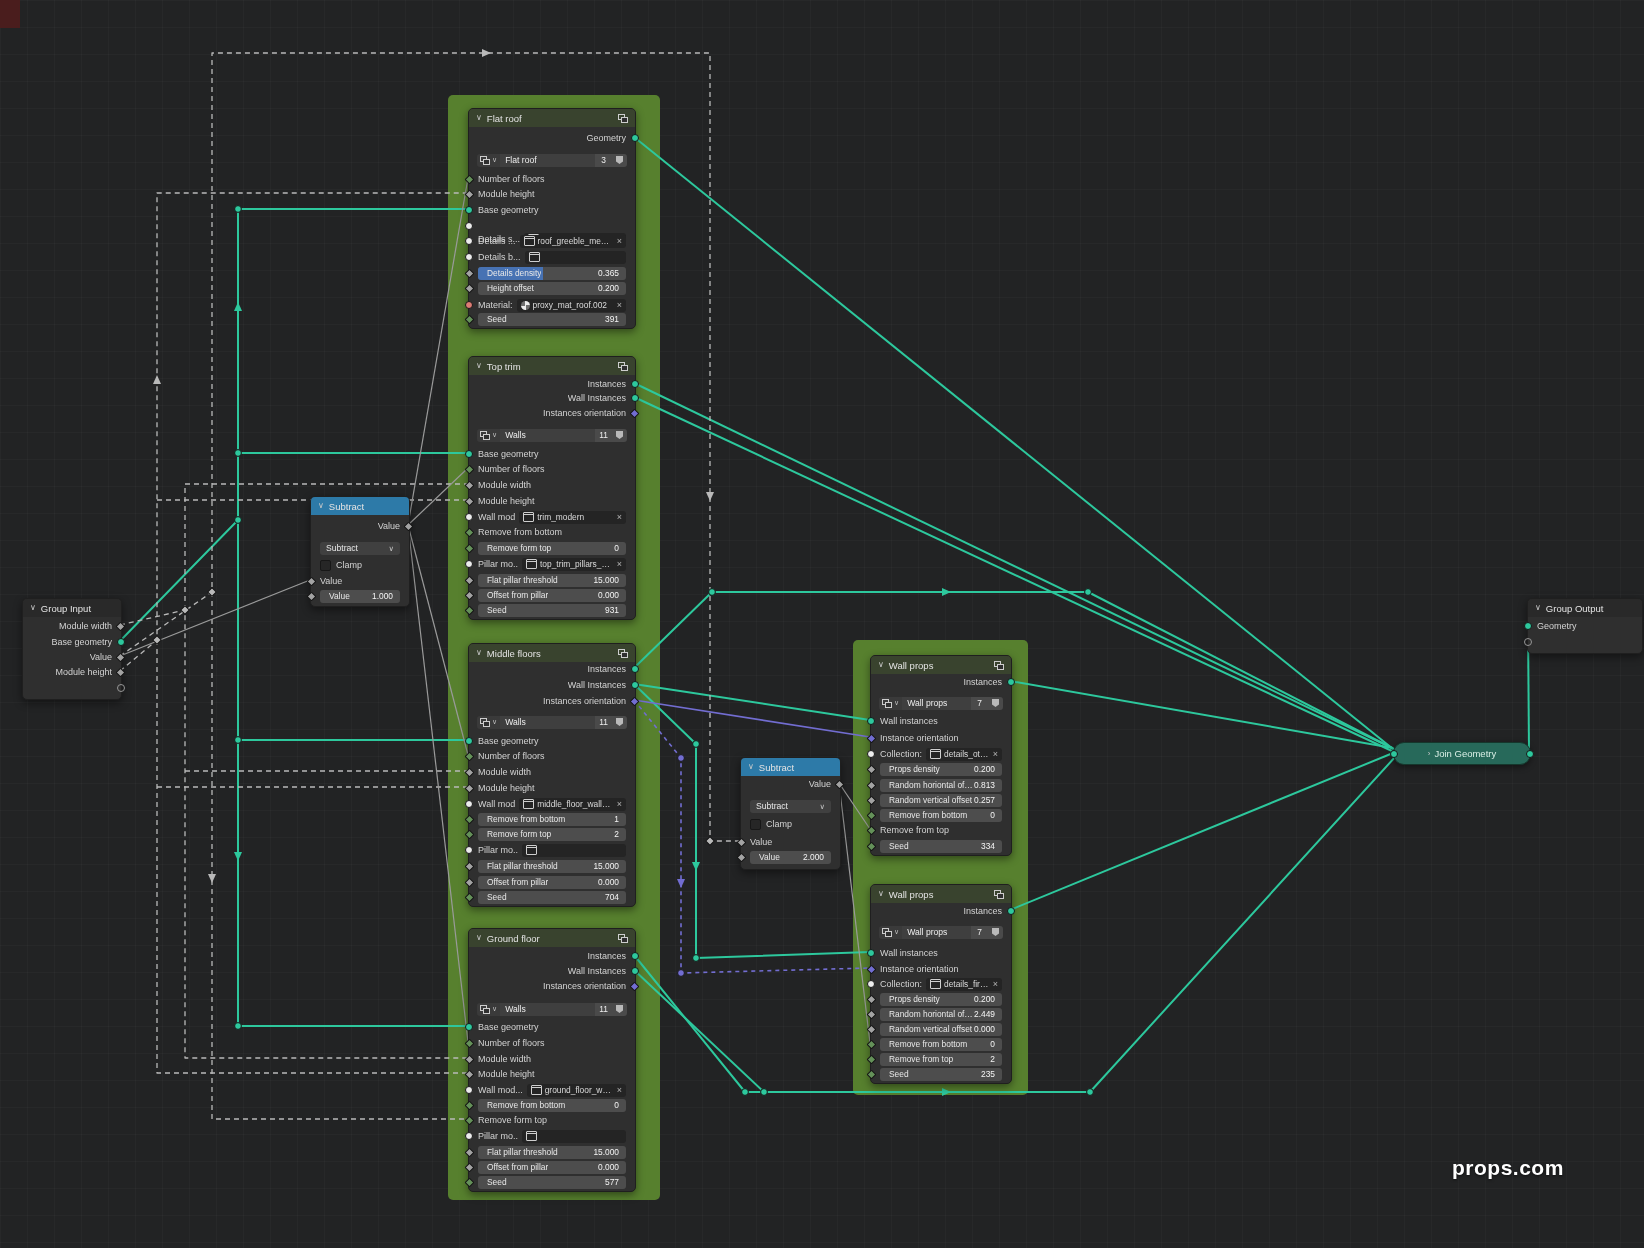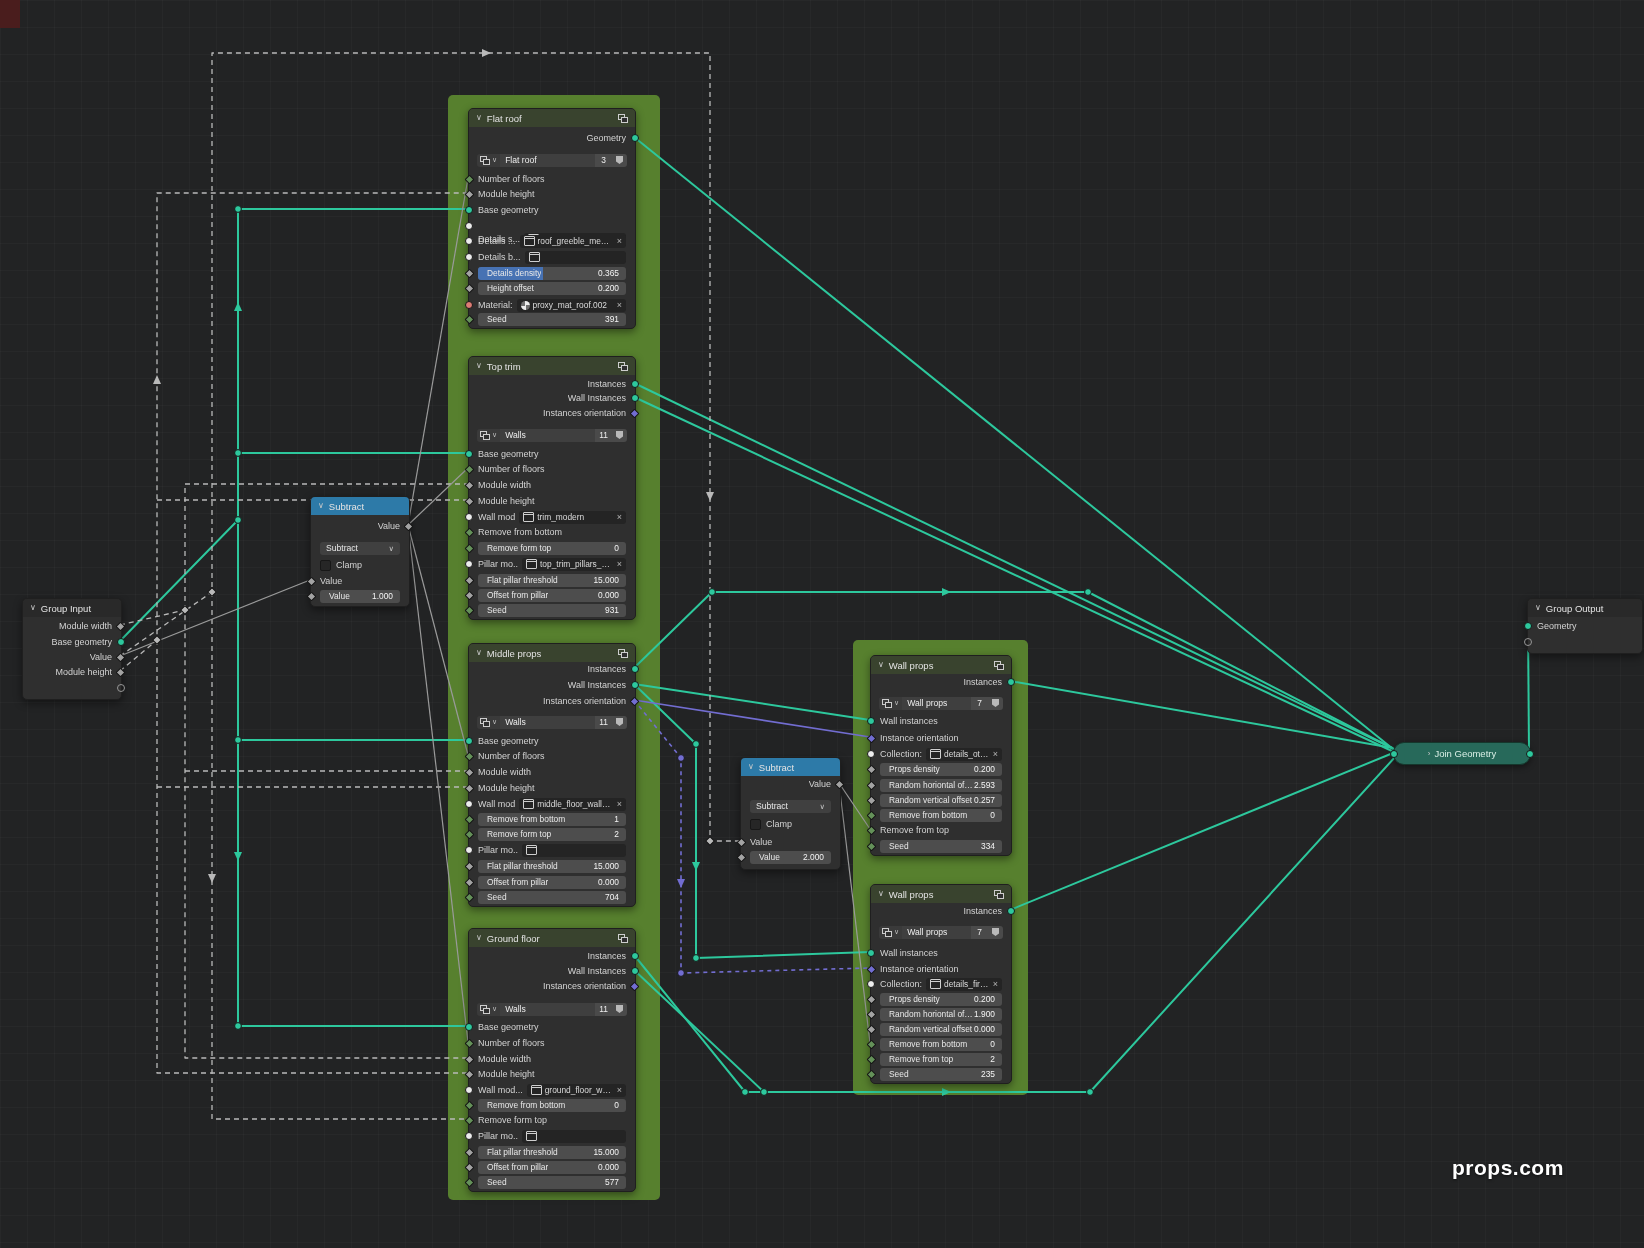--- a/index.html
+++ b/index.html
@@ -372,21 +372,21 @@
         <div class="slider">
           <span class="sl">Seed</span>
           <span class="sv">931</span>
         </div>
       </div>
       <span class="sock dia" style="left: -3px; top: 249.5px; background: rgb(100, 145, 89);"></span>
     </div>
     <div class="node" style="left: 468px; top: 643px; width: 166px; height: 262px;">
       <div class="hdr" style="background: rgb(57, 67, 46);">
         <span class="chev">∨</span>
-        <span>Middle props</span>
+        <span>Middle floors</span>
         <span class="icon-grp hic"></span>
       </div>
       <div class="row r" style="top: 18px;">
         <span class="lbl">Instances</span>
       </div>
       <span class="sock" style="right: -4px; top: 21px; background: rgb(45, 200, 157);"></span>
       <div class="row r" style="top: 34px;">
         <span class="lbl">Wall Instances</span>
       </div>
       <span class="sock" style="right: -4px; top: 37px; background: rgb(45, 200, 157);"></span>
@@ -639,21 +639,21 @@
       <div class="row" style="top: 106px;">
         <div class="slider">
           <span class="sl">Props density</span>
           <span class="sv">0.200</span>
         </div>
       </div>
       <span class="sock dia" style="left: -3px; top: 109.5px; background: rgb(163, 163, 163);"></span>
       <div class="row" style="top: 122px;">
         <div class="slider">
           <span class="sl">Random horiontal offset</span>
-          <span class="sv">2.593</span>
+          <span class="sv">0.813</span>
         </div>
       </div>
       <span class="sock dia" style="left: -3px; top: 125.5px; background: rgb(163, 163, 163);"></span>
       <div class="row" style="top: 137px;">
         <div class="slider">
           <span class="sl">Random vertical offset</span>
           <span class="sv">0.257</span>
         </div>
       </div>
       <span class="sock dia" style="left: -3px; top: 140.5px; background: rgb(163, 163, 163);"></span>
@@ -717,21 +717,21 @@
       <div class="row" style="top: 107px;">
         <div class="slider">
           <span class="sl">Props density</span>
           <span class="sv">0.200</span>
         </div>
       </div>
       <span class="sock dia" style="left: -3px; top: 110.5px; background: rgb(163, 163, 163);"></span>
       <div class="row" style="top: 122px;">
         <div class="slider">
           <span class="sl">Random horiontal offset</span>
-          <span class="sv">1.900</span>
+          <span class="sv">2.449</span>
         </div>
       </div>
       <span class="sock dia" style="left: -3px; top: 125.5px; background: rgb(163, 163, 163);"></span>
       <div class="row" style="top: 137px;">
         <div class="slider">
           <span class="sl">Random vertical offset</span>
           <span class="sv">0.000</span>
         </div>
       </div>
       <span class="sock dia" style="left: -3px; top: 140.5px; background: rgb(163, 163, 163);"></span>

